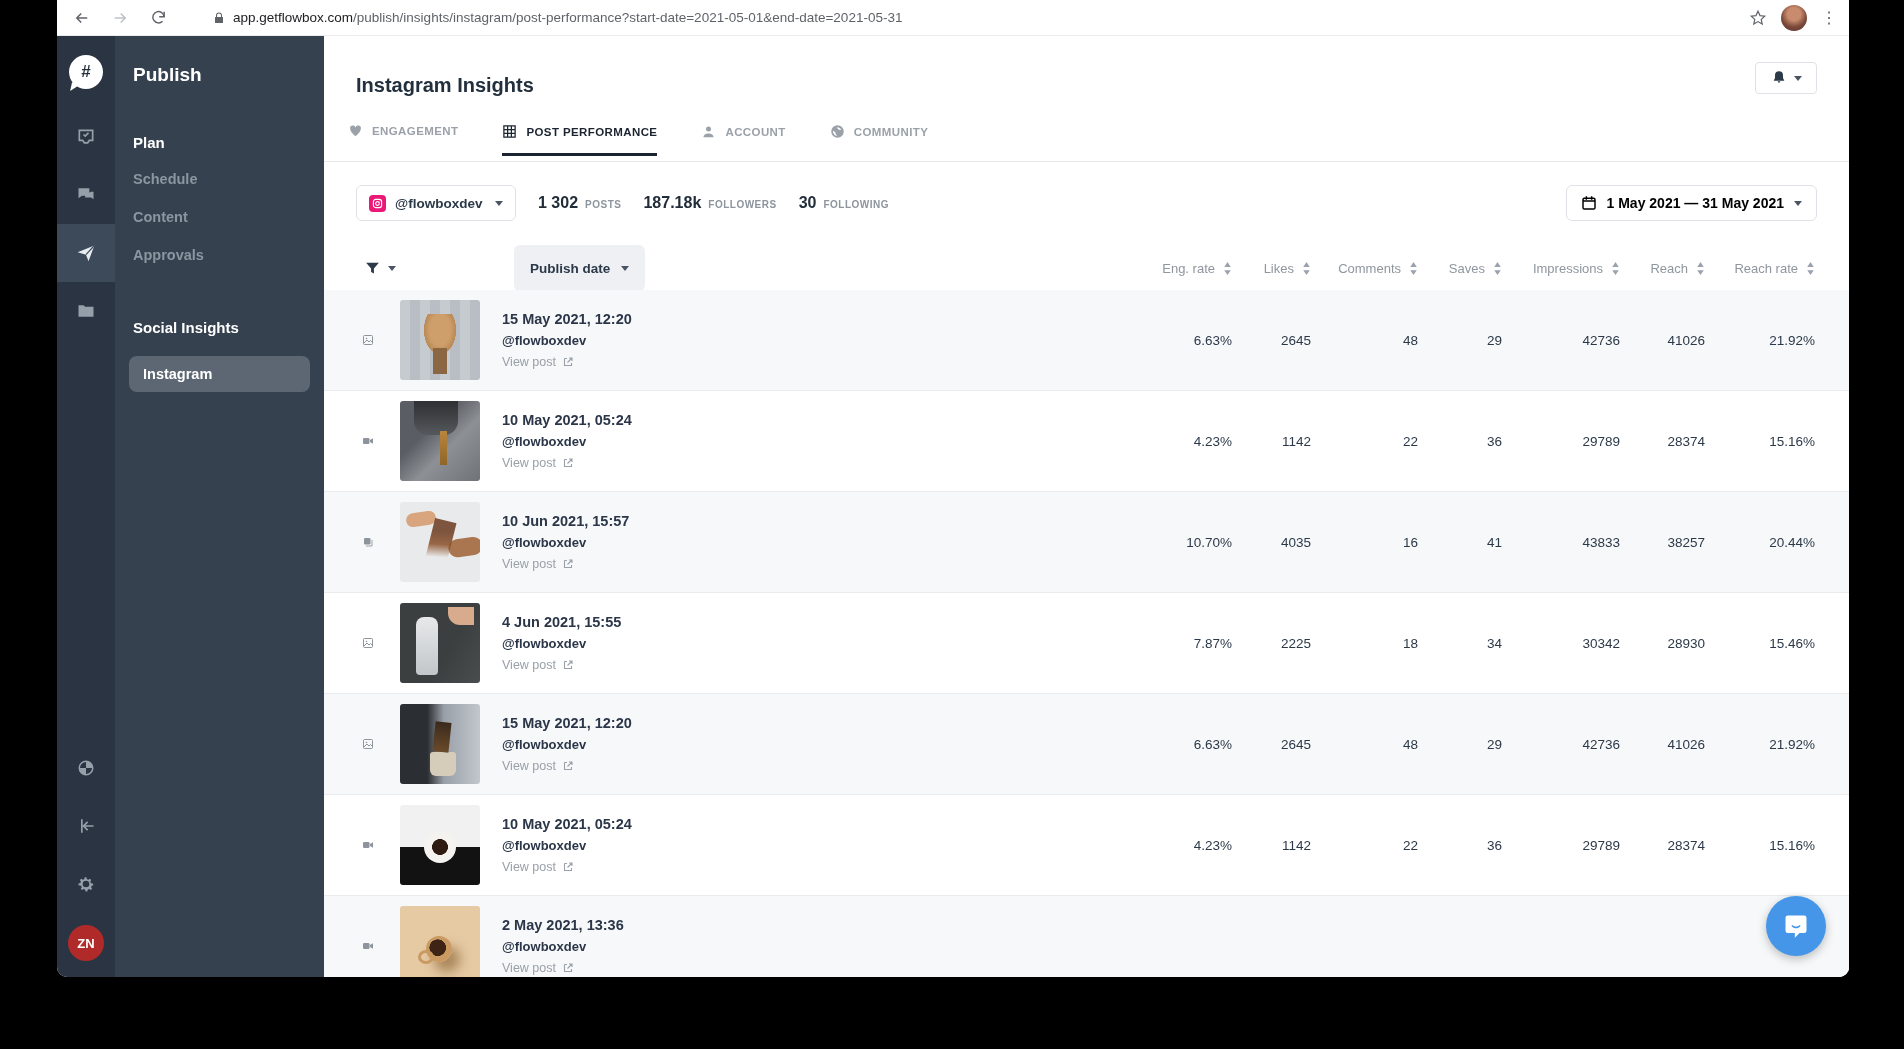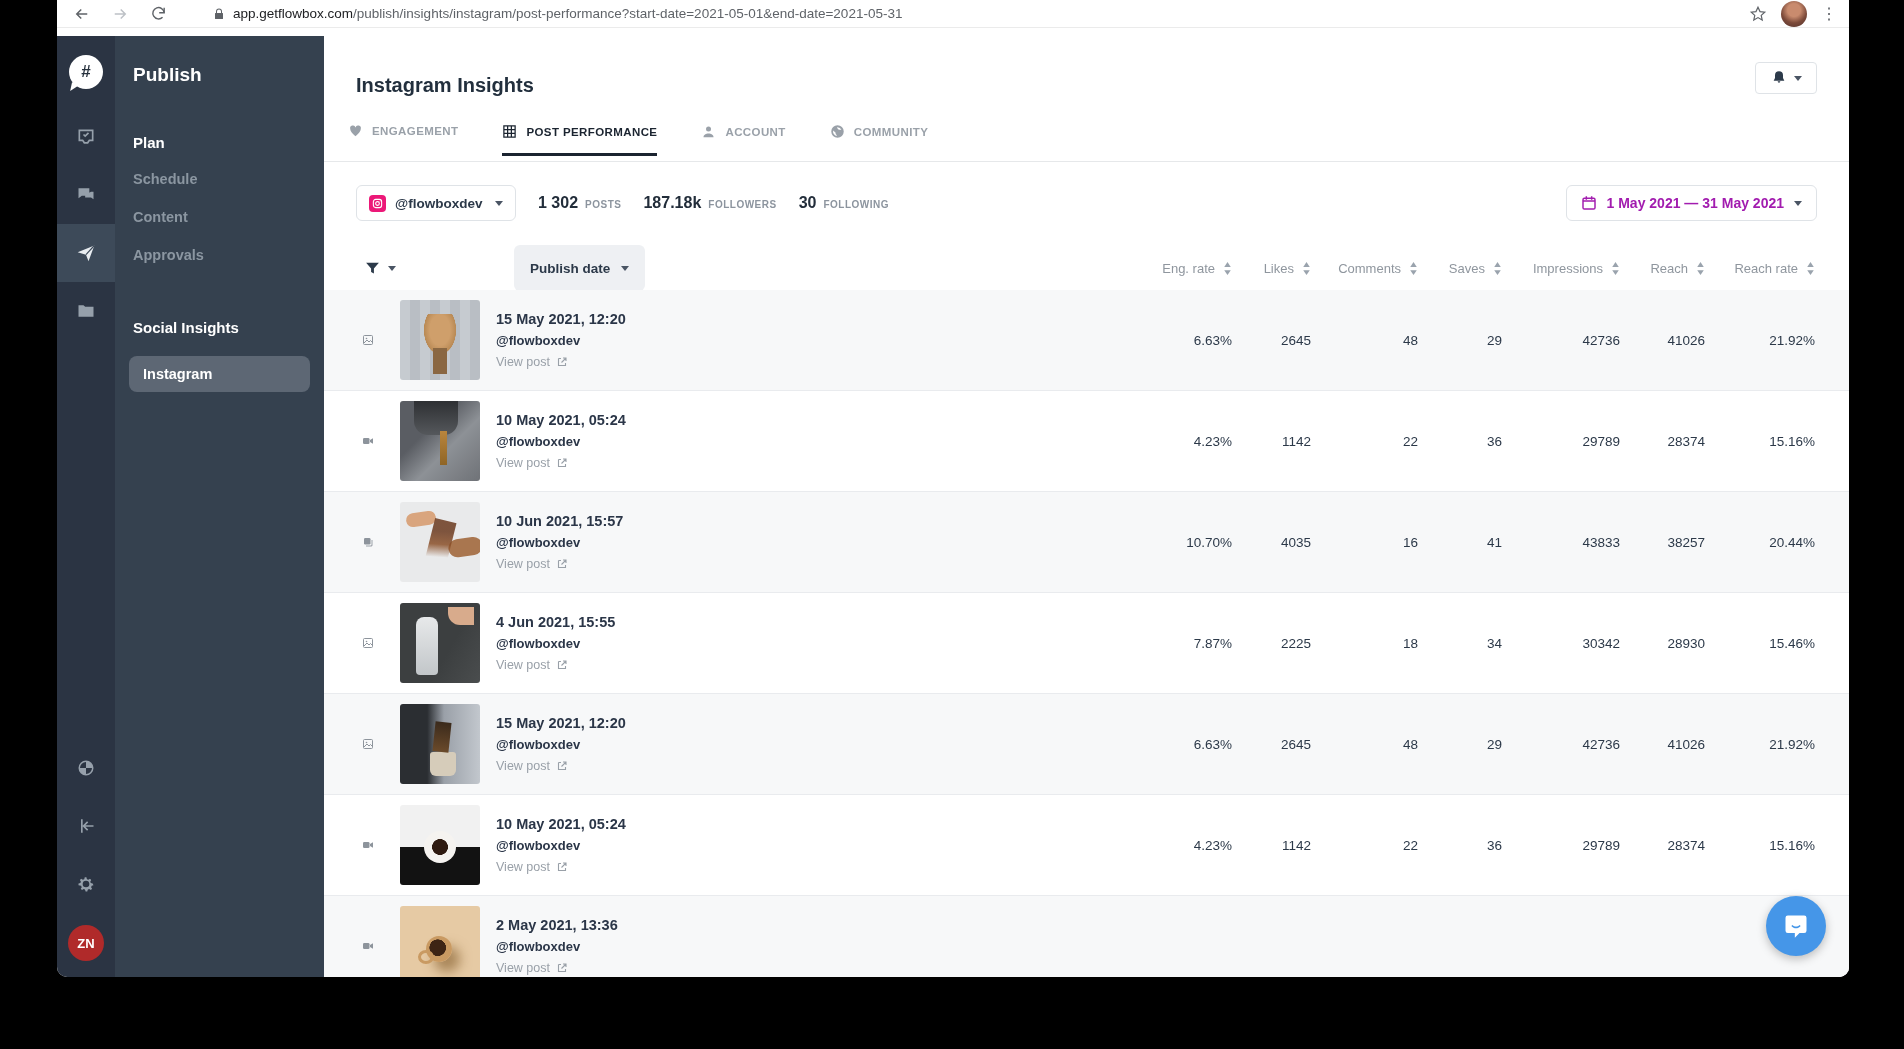--- a/index.html
+++ b/index.html
@@ -2,21 +2,21 @@
 <html><head>
 <meta charset="utf-8">
 <style>
   * { margin:0; padding:0; box-sizing:border-box; }
   html,body { width:1904px; height:1049px; background:#000; font-family:"Liberation Sans", sans-serif; overflow:hidden; }
 
   .window { position:absolute; left:57px; top:0; width:1792px; height:977px; background:#fff;
             border-radius:0 0 10px 10px; overflow:hidden; }
 
   
-  .toolbar { position:absolute; left:0; top:0; right:0; height:28px; background:#fff;
+  .toolbar { position:absolute; left:0; top:0; right:0; height:36px; background:#fff;
              display:flex; align-items:center; border-bottom:1px solid #ebebeb; padding:0 14px; }
   .nav-ico { width:22px; height:22px; display:flex; align-items:center; justify-content:center;
              color:#5f6368; font-size:17px; margin-right:16px; }
   .nav-ico.disabled { color:#bdc1c6; }
   .lock-ico { color:#5f6368; margin:0 8px 0 28px; display:flex; }
   .url { font-size:13.5px; color:#5f6368; white-space:nowrap; overflow:hidden; flex:1; }
   .url b { color:#202124; font-weight:normal; }
   .tb-right { display:flex; align-items:center; gap:14px; margin-left:10px; }
   .star-ico { color:#5f6368; display:flex; }
   .tb-avatar { width:26px; height:26px; border-radius:50%;
@@ -67,41 +67,41 @@
   .filters { position:absolute; left:32px; right:32px; top:148px; height:38px; display:flex; align-items:center; }
   .acct-select { width:160px; height:36px; border:1px solid #dfe3e7; border-radius:6px; display:flex;
                  align-items:center; padding:0 12px; gap:9px; cursor:pointer; }
   .ig-badge { width:17px; height:17px; border-radius:4px; background:#ec1878; color:#fff; display:flex;
               align-items:center; justify-content:center; flex:none; }
   .acct-name { font-size:13.5px; font-weight:bold; color:#2c3949; flex:1; }
   .stat { display:flex; align-items:baseline; gap:7px; margin-left:22px; }
   .stat-val { font-size:16px; font-weight:bold; color:#222d3a; }
   .stat-lbl { font-size:10px; font-weight:bold; letter-spacing:.5px; color:#8c949e; }
   .date-btn { margin-left:auto; height:36px; border:1px solid #dfe3e7; border-radius:6px; display:flex;
-              align-items:center; padding:0 14px; gap:10px; cursor:pointer; color:#a21caf; }
+              align-items:center; padding:0 14px; gap:10px; cursor:pointer; color:#000000; }
   .date-txt { font-size:14px; font-weight:bold; }
 
   
   .numgrid { display:grid; grid-template-columns:110px 79px 107px 84px 118px 85px 110px; padding-right:34px; }
   .numgrid > div { text-align:right; }
 
   .thead { position:absolute; left:0; right:0; top:212px; height:40px; display:flex; align-items:center; }
   .thead-left { flex:1; display:flex; align-items:center; padding-left:40px; }
   .funnel { display:flex; align-items:center; gap:7px; color:#2c3a4a; cursor:pointer; }
   .sortpill { margin-left:118px; background:#eef0f3; border-radius:6px; height:46px; display:flex;
               align-items:center; gap:11px; padding:0 16px; font-size:13.5px; font-weight:bold; color:#2c3949; cursor:pointer; }
   .col-h { font-size:13px; color:#8f969e; display:flex; justify-content:flex-end; align-items:center; gap:8px; cursor:pointer; }
 
   .tbody { position:absolute; left:0; right:0; top:254px; bottom:0; overflow:hidden; }
   .row { height:101px; display:flex; align-items:center; border-bottom:1px solid #e9ebee; background:#fff; }
   .row.alt { background:#f7f8f9; }
   .row-left { flex:1; display:flex; align-items:center; min-width:0; }
   .type-cell { width:50px; padding-left:38px; color:#8d949c; display:flex; flex:none; }
   .thumb { width:80px; height:80px; border-radius:3px; margin-left:26px; flex:none; background:#ddd; overflow:hidden; position:relative; }
-  .post-meta { margin-left:16px; }
+  .post-meta { margin-left:22px; }
   .post-date { font-size:14.5px; font-weight:bold; color:#2b3648; margin-bottom:6px; }
   .post-handle { font-size:13px; font-weight:bold; color:#2b3648; margin-bottom:7px; }
   .view-post { font-size:12.5px; color:#99a0a8; display:flex; align-items:center; gap:6px; cursor:pointer; }
   .num { font-size:13.5px; color:#2c3949; }
 
   
   .th0 { background:
       radial-gradient(ellipse 26px 34px at 50% 52%, #c My 0 0) , #c3c8cd; }
   .thumb.th0 { background:repeating-linear-gradient(90deg,#c6cbd0 0 10px,#b9bec4 10px 20px); }
   .thumb.th0:before { content:""; position:absolute; left:24px; top:14px; width:32px; height:40px;

